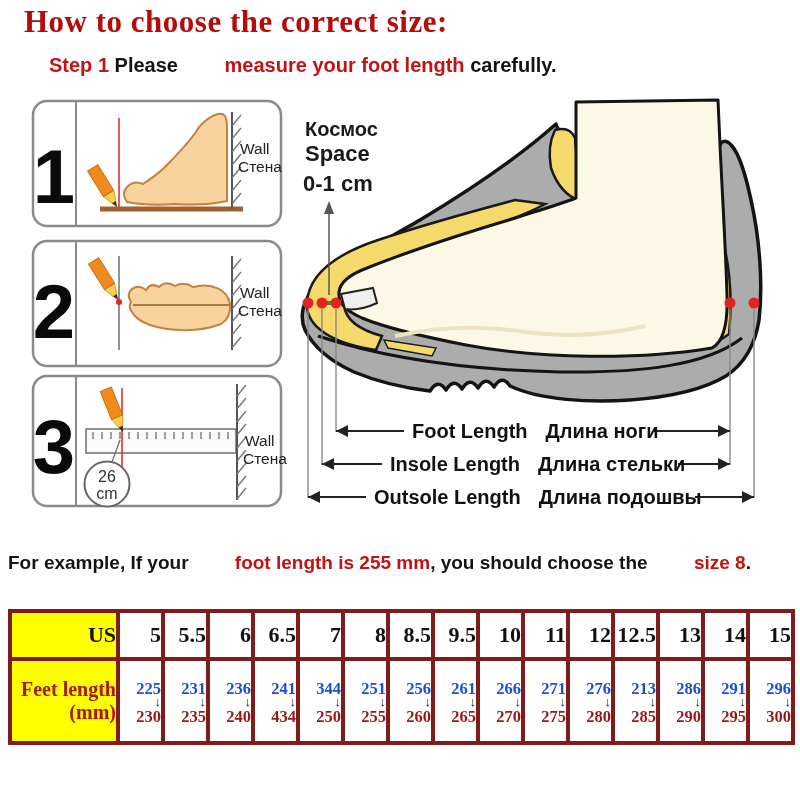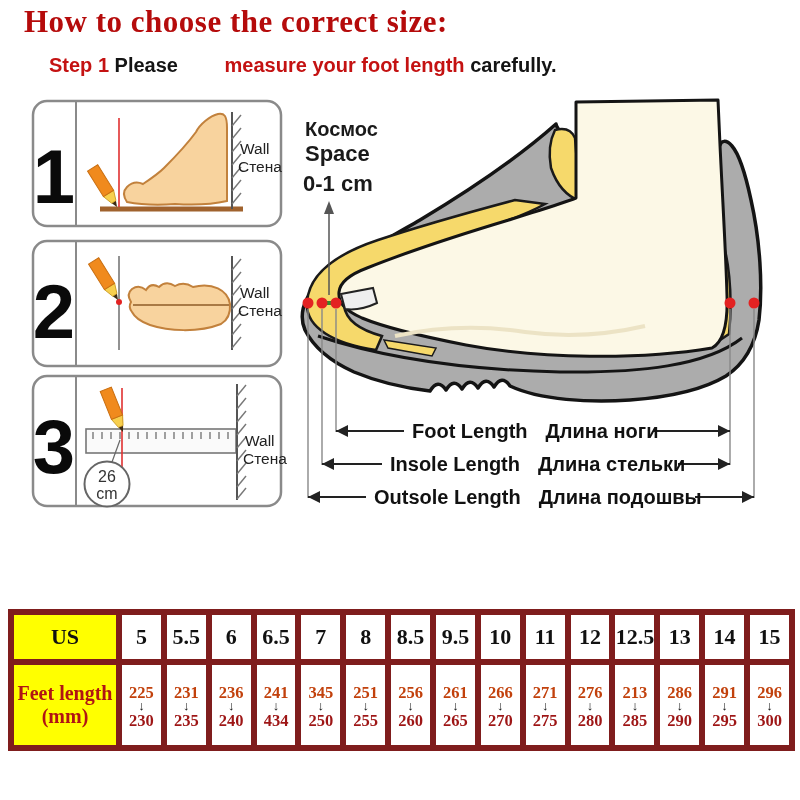--- a/index.html
+++ b/index.html
@@ -11,27 +11,27 @@
   .step2{top:551px;font-size:19px;}
   .red{color:#c41212;margin-left:41px;}
   .diagram-svg{position:absolute;left:0;top:88px;width:800px;height:470px;}
   .diagram-svg text{font-family:"Liberation Sans",sans-serif;}
   .wall-label{font-size:15.5px;fill:#222;font-weight:500;}
   .box-digit{font-size:76px;font-weight:800;fill:#0a0a0a;}
   .measure-label{font-size:20px;font-weight:600;fill:#111;}
   .space-label{font-size:20px;font-weight:600;fill:#1a1a1a;}
   .badge-text{font-size:16px;fill:#333;font-weight:500;}
   table.size-table{position:absolute;left:8px;top:609px;width:787px;border-collapse:collapse;table-layout:fixed;}
-  .size-table td{border:6px solid #7f1d1d;text-align:center;vertical-align:middle;
+  .size-table td{border:4px solid #7f1d1d;text-align:right;vertical-align:middle;
     font-family:"Liberation Serif",serif;font-weight:bold;background:#fff;padding:0;}
   .size-table col.label-col{width:108px;}
   .size-table .label-cell{background:#ffff00;color:#b01414;font-size:20px;line-height:1.15;}
   .size-table tr.row0 td,.size-table tr.row1 td{height:44px;font-size:22px;color:#111;}
   .size-table tr.row2 td{height:80px;}
-  .range-cell .rtop{font-size:16.5px;color:#c2410c;line-height:1.05;margin-top:3px;}
+  .range-cell .rtop{font-size:16.5px;color:#1d4ed8;line-height:1.05;margin-top:3px;}
   .range-cell .rarrow{font-size:13px;color:#111;line-height:.8;}
   .range-cell .rbot{font-size:16.5px;color:#9e1616;line-height:1.05;margin-bottom:0;}
 </style>
 </head>
 <body>
 
 <div class="page-title">How to choose the correct size:</div>
 
 <div class="step-line step1"><span class="red">Step 1</span><span> Please </span><span class="red">measure your foot length</span><span> carefully.</span></div>
 
@@ -221,20 +221,21 @@
       <line x1="308" y1="409" x2="366" y2="409" stroke="#222" stroke-width="1.8"></line>
       <line x1="695" y1="409" x2="754" y2="409" stroke="#222" stroke-width="1.8"></line>
       <polygon points="308,409 320,403 320,415" fill="#222"></polygon>
       <polygon points="754,409 742,403 742,415" fill="#222"></polygon>
       <text class="measure-label" x="374" y="416"><tspan>Outsole Length</tspan><tspan dx="18">Длина подошвы</tspan></text>
     </g>
   </g>
 </svg>
 
 <div class="step-line step2">
+  <div><span>For example, If your </span><span class="red">foot length is 255 mm</span><span>, you should choose the </span><span class="red">size 8</span><span>.</span></div>
 </div>
 
 <table class="size-table">
   <colgroup>
       <col class="label-col">
     </colgroup>
   <tbody>
       <tr class="row0">
         <td class="label-cell">
           <div>US</div>
@@ -274,21 +275,21 @@
           <div class="rtop">236</div>
           <div class="rarrow">↓</div>
           <div class="rbot">240</div>
         </td>
         <td class="range-cell">
           <div class="rtop">241</div>
           <div class="rarrow">↓</div>
           <div class="rbot">434</div>
         </td>
         <td class="range-cell">
-          <div class="rtop">345</div>
+          <div class="rtop">344</div>
           <div class="rarrow">↓</div>
           <div class="rbot">250</div>
         </td>
         <td class="range-cell">
           <div class="rtop">251</div>
           <div class="rarrow">↓</div>
           <div class="rbot">255</div>
         </td>
         <td class="range-cell">
           <div class="rtop">256</div>

